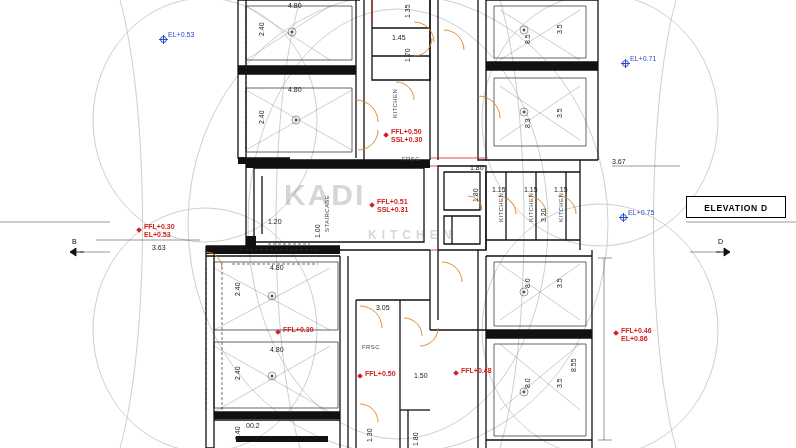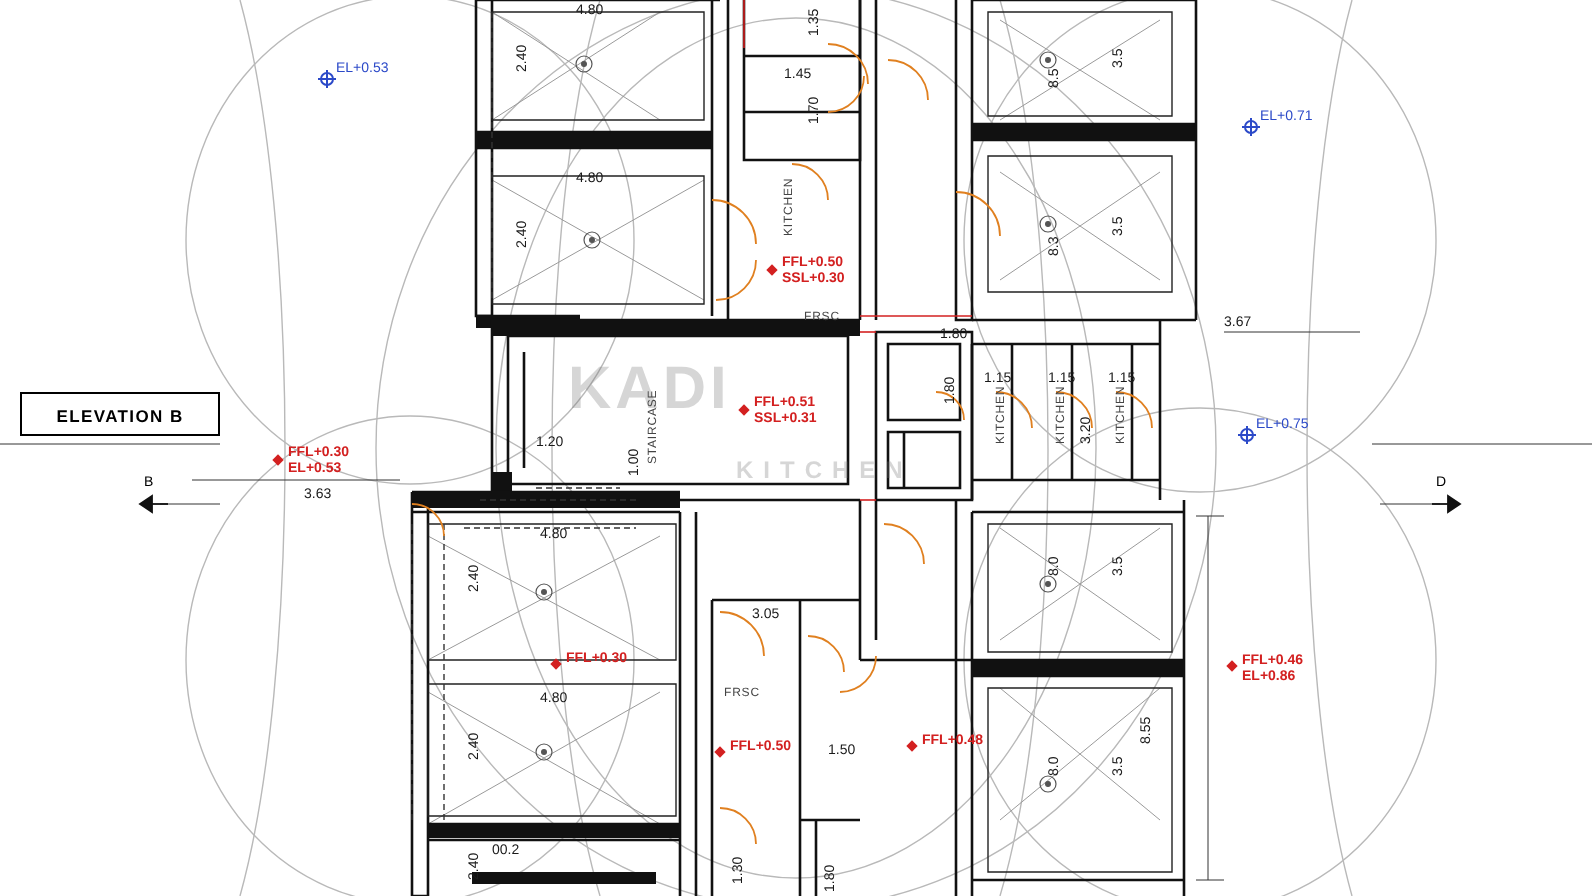--- a/index.html
+++ b/index.html
@@ -211,21 +211,21 @@
     </g>
 
     <g stroke="#111" stroke-width="0.9" fill="#111">
       <path d="M70 252 L84 252"></path>
       <path d="M70 252 l6 -4 l0 8 z"></path>
       <path d="M716 252 L730 252"></path>
       <path d="M730 252 l-6 -4 l0 8 z"></path>
     </g>
   </svg>
 
-  <div class="elevbox" style="left:10px;top:196px;width:100px;height:22px;line-height:14px;">ELEVATION B</div>
+  <div class="elevbox" style="left:686px;top:196px;width:100px;height:22px;line-height:14px;">ELEVATION D</div>
 
   <div class="mark" style="left:72px;top:238px;">B</div>
   <div class="mark" style="left:718px;top:238px;">D</div>
 
   <div class="wm wm1" style="left:284px;top:178px;">KADI</div>
   <div class="wm wm2" style="left:368px;top:228px;">KITCHEN</div>
 
   <div class="bdot" style="left:160px;top:36px;"></div>
   <div class="lbl blue" style="left:168px;top:31px;">EL+0.53</div>
 

